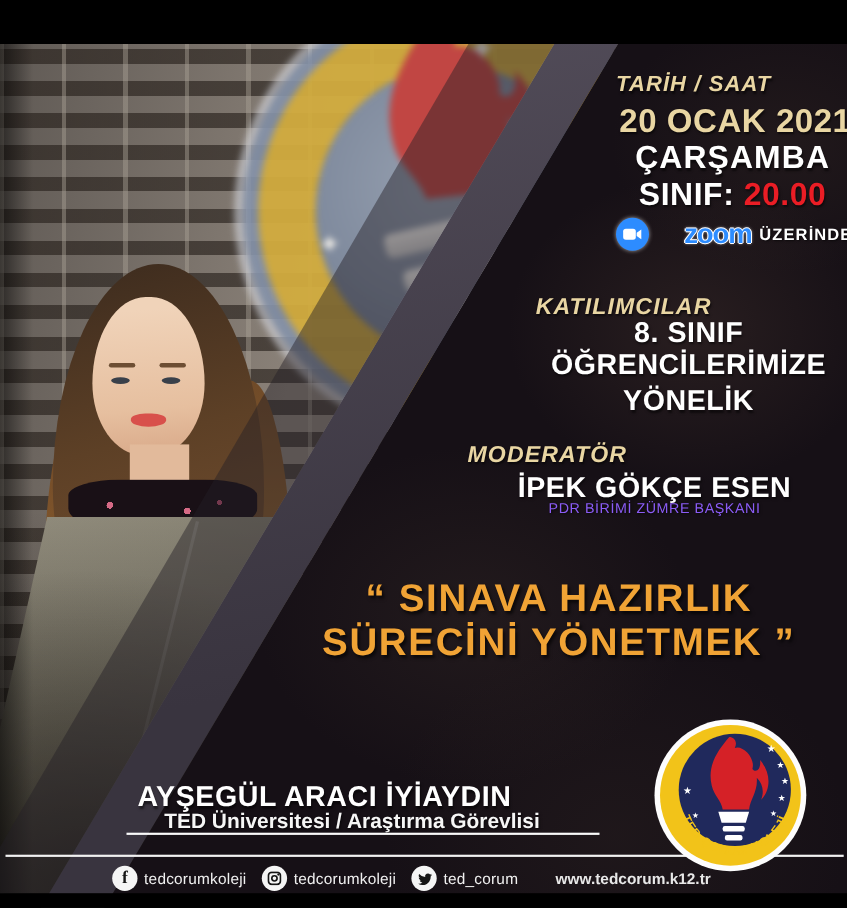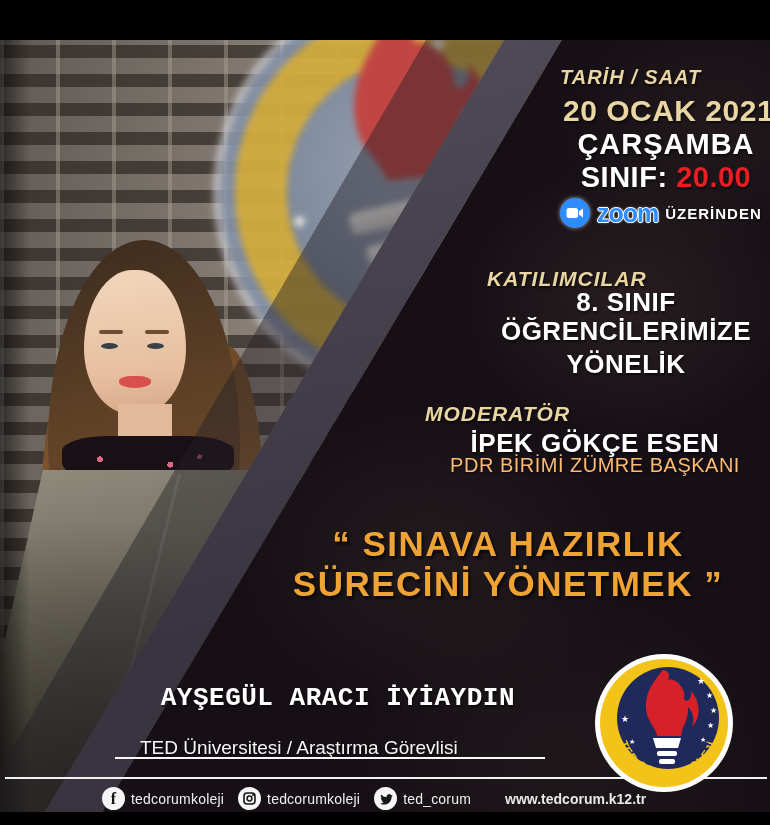--- a/index.html
+++ b/index.html
@@ -85,33 +85,33 @@
   .white-b{color:#fff;font-weight:bold;text-shadow:1px 2px 2px rgba(0,0,0,.55);}
   .date-line{left:563px;top:94px;font-size:30px;font-weight:bold;letter-spacing:.5px;white-space:nowrap;
        text-shadow:1px 2px 2px rgba(0,0,0,.6);}
   .day-line{left:566px;top:128px;width:200px;text-align:center;font-size:29px;letter-spacing:1px;}
   .time-line{left:566px;top:161px;width:200px;text-align:center;font-size:29px;letter-spacing:.5px;}
   .time-red{color:#ea1d25;}
   .zoom-row{left:560px;top:198px;display:flex;align-items:center;gap:7px;}
   .zoom-badge{width:30px;height:30px;border-radius:50%;background:#2d8cff;display:flex;
        align-items:center;justify-content:center;box-shadow:0 0 4px rgba(255,255,255,.6);}
   .zoom-word{color:#2d8cff;font-weight:bold;font-size:25px;letter-spacing:-1px;
-       text-shadow:-1px 0 0 #fff,1px 0 0 #fff,0 -1px 0 #fff,0 1px 0 #fff,0 0 3px #fff;}
+       text-shadow:-1px 0 0 #fff,1px 0 0 #fff,0 -1px 0 #fff,0 1px 0 #fff,0 0 3px #fff;margin-left:25px;}
   .zoom-suffix{color:#fff;font-weight:bold;font-size:15px;letter-spacing:1px;
        text-shadow:1px 1px 2px rgba(0,0,0,.6);}
   .participants{left:480px;top:288px;width:292px;text-align:center;font-size:26px;line-height:29px;letter-spacing:.5px;}
   .mod-name{left:420px;top:428px;width:350px;text-align:center;font-size:26px;letter-spacing:.5px;}
-  .mod-title{left:420px;top:454px;width:350px;text-align:center;font-size:20px;font-weight:normal;
-       color:#fdba74;letter-spacing:.5px;text-shadow:1px 1px 2px rgba(0,0,0,.6);}
+  .mod-title{left:420px;top:454px;width:350px;text-align:center;font-size:13px;font-weight:normal;
+       color:#8b5cf6;letter-spacing:.5px;text-shadow:1px 1px 2px rgba(0,0,0,.6);}
   .topic{left:250px;top:524px;width:516px;text-align:center;color:#f0a335;font-weight:bold;
        font-size:35px;line-height:40px;letter-spacing:1.5px;text-shadow:2px 3px 3px rgba(0,0,0,.65);}
   .spk-label{left:216px;top:682px;width:200px;text-align:center;font-size:23px;font-weight:bold;
        letter-spacing:1px;color:#e9cf92;text-shadow:1px 2px 2px rgba(0,0,0,.6);}
-  .spk-name{left:125px;top:683px;width:390px;text-align:right;font-size:26px;letter-spacing:.5px;font-family:Liberation Mono, monospace;}
-  .spk-title{left:140px;top:737px;width:360px;font-size:19px;font-weight:normal;
+  .spk-name{left:125px;top:709px;width:390px;text-align:left;font-size:26px;letter-spacing:.5px;}
+  .spk-title{left:140px;top:737px;width:360px;text-align:center;font-size:19px;font-weight:bold;
        color:#f6f6f6;text-shadow:1px 1px 2px rgba(0,0,0,.6);}
 
   
   .footer-row{left:102px;top:787px;display:flex;align-items:center;color:#f0f0f0;font-size:14px;}
   .soc-circle{width:23px;height:23px;border-radius:50%;background:#f5f5f5;display:flex;
        align-items:center;justify-content:center;margin-right:6px;}
   .soc-label{margin-right:14px;letter-spacing:.2px;}
   .fb-glyph{color:#161616;font-weight:bold;font-size:16px;font-family:"Liberation Serif",serif;line-height:1;}
   .website{margin-left:20px;color:#e8e8e8;font-weight:bold;}
 

